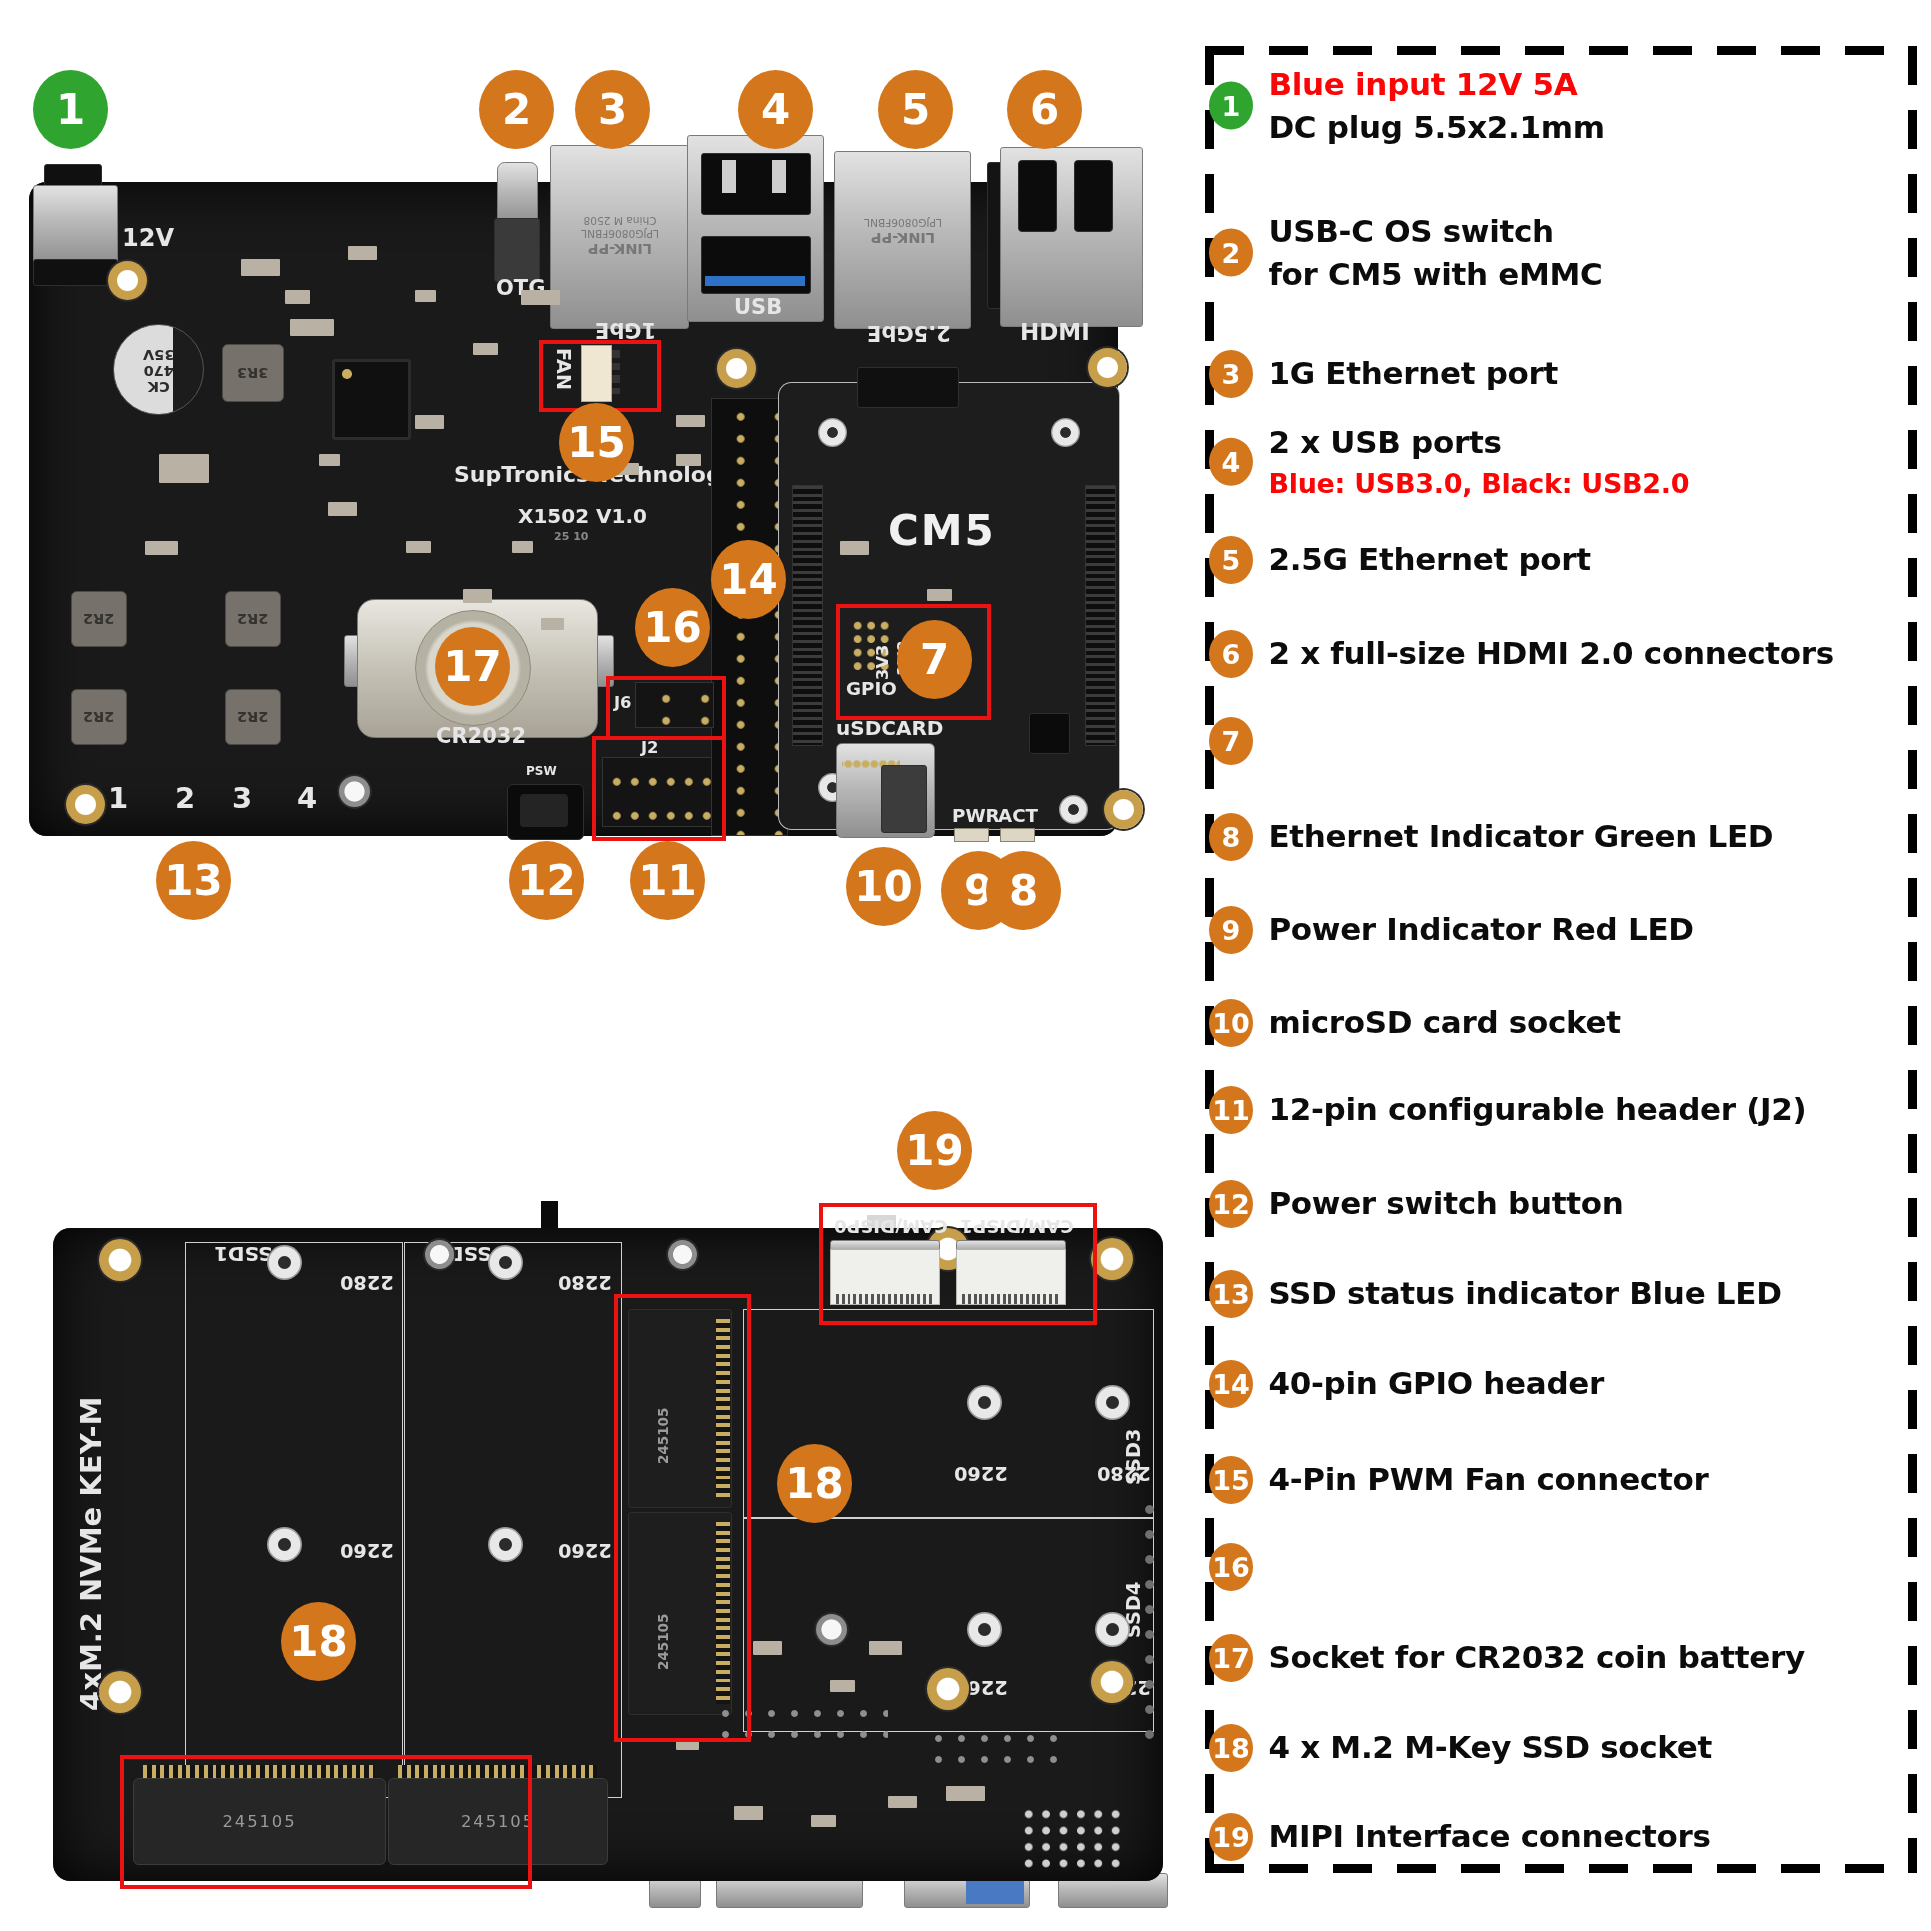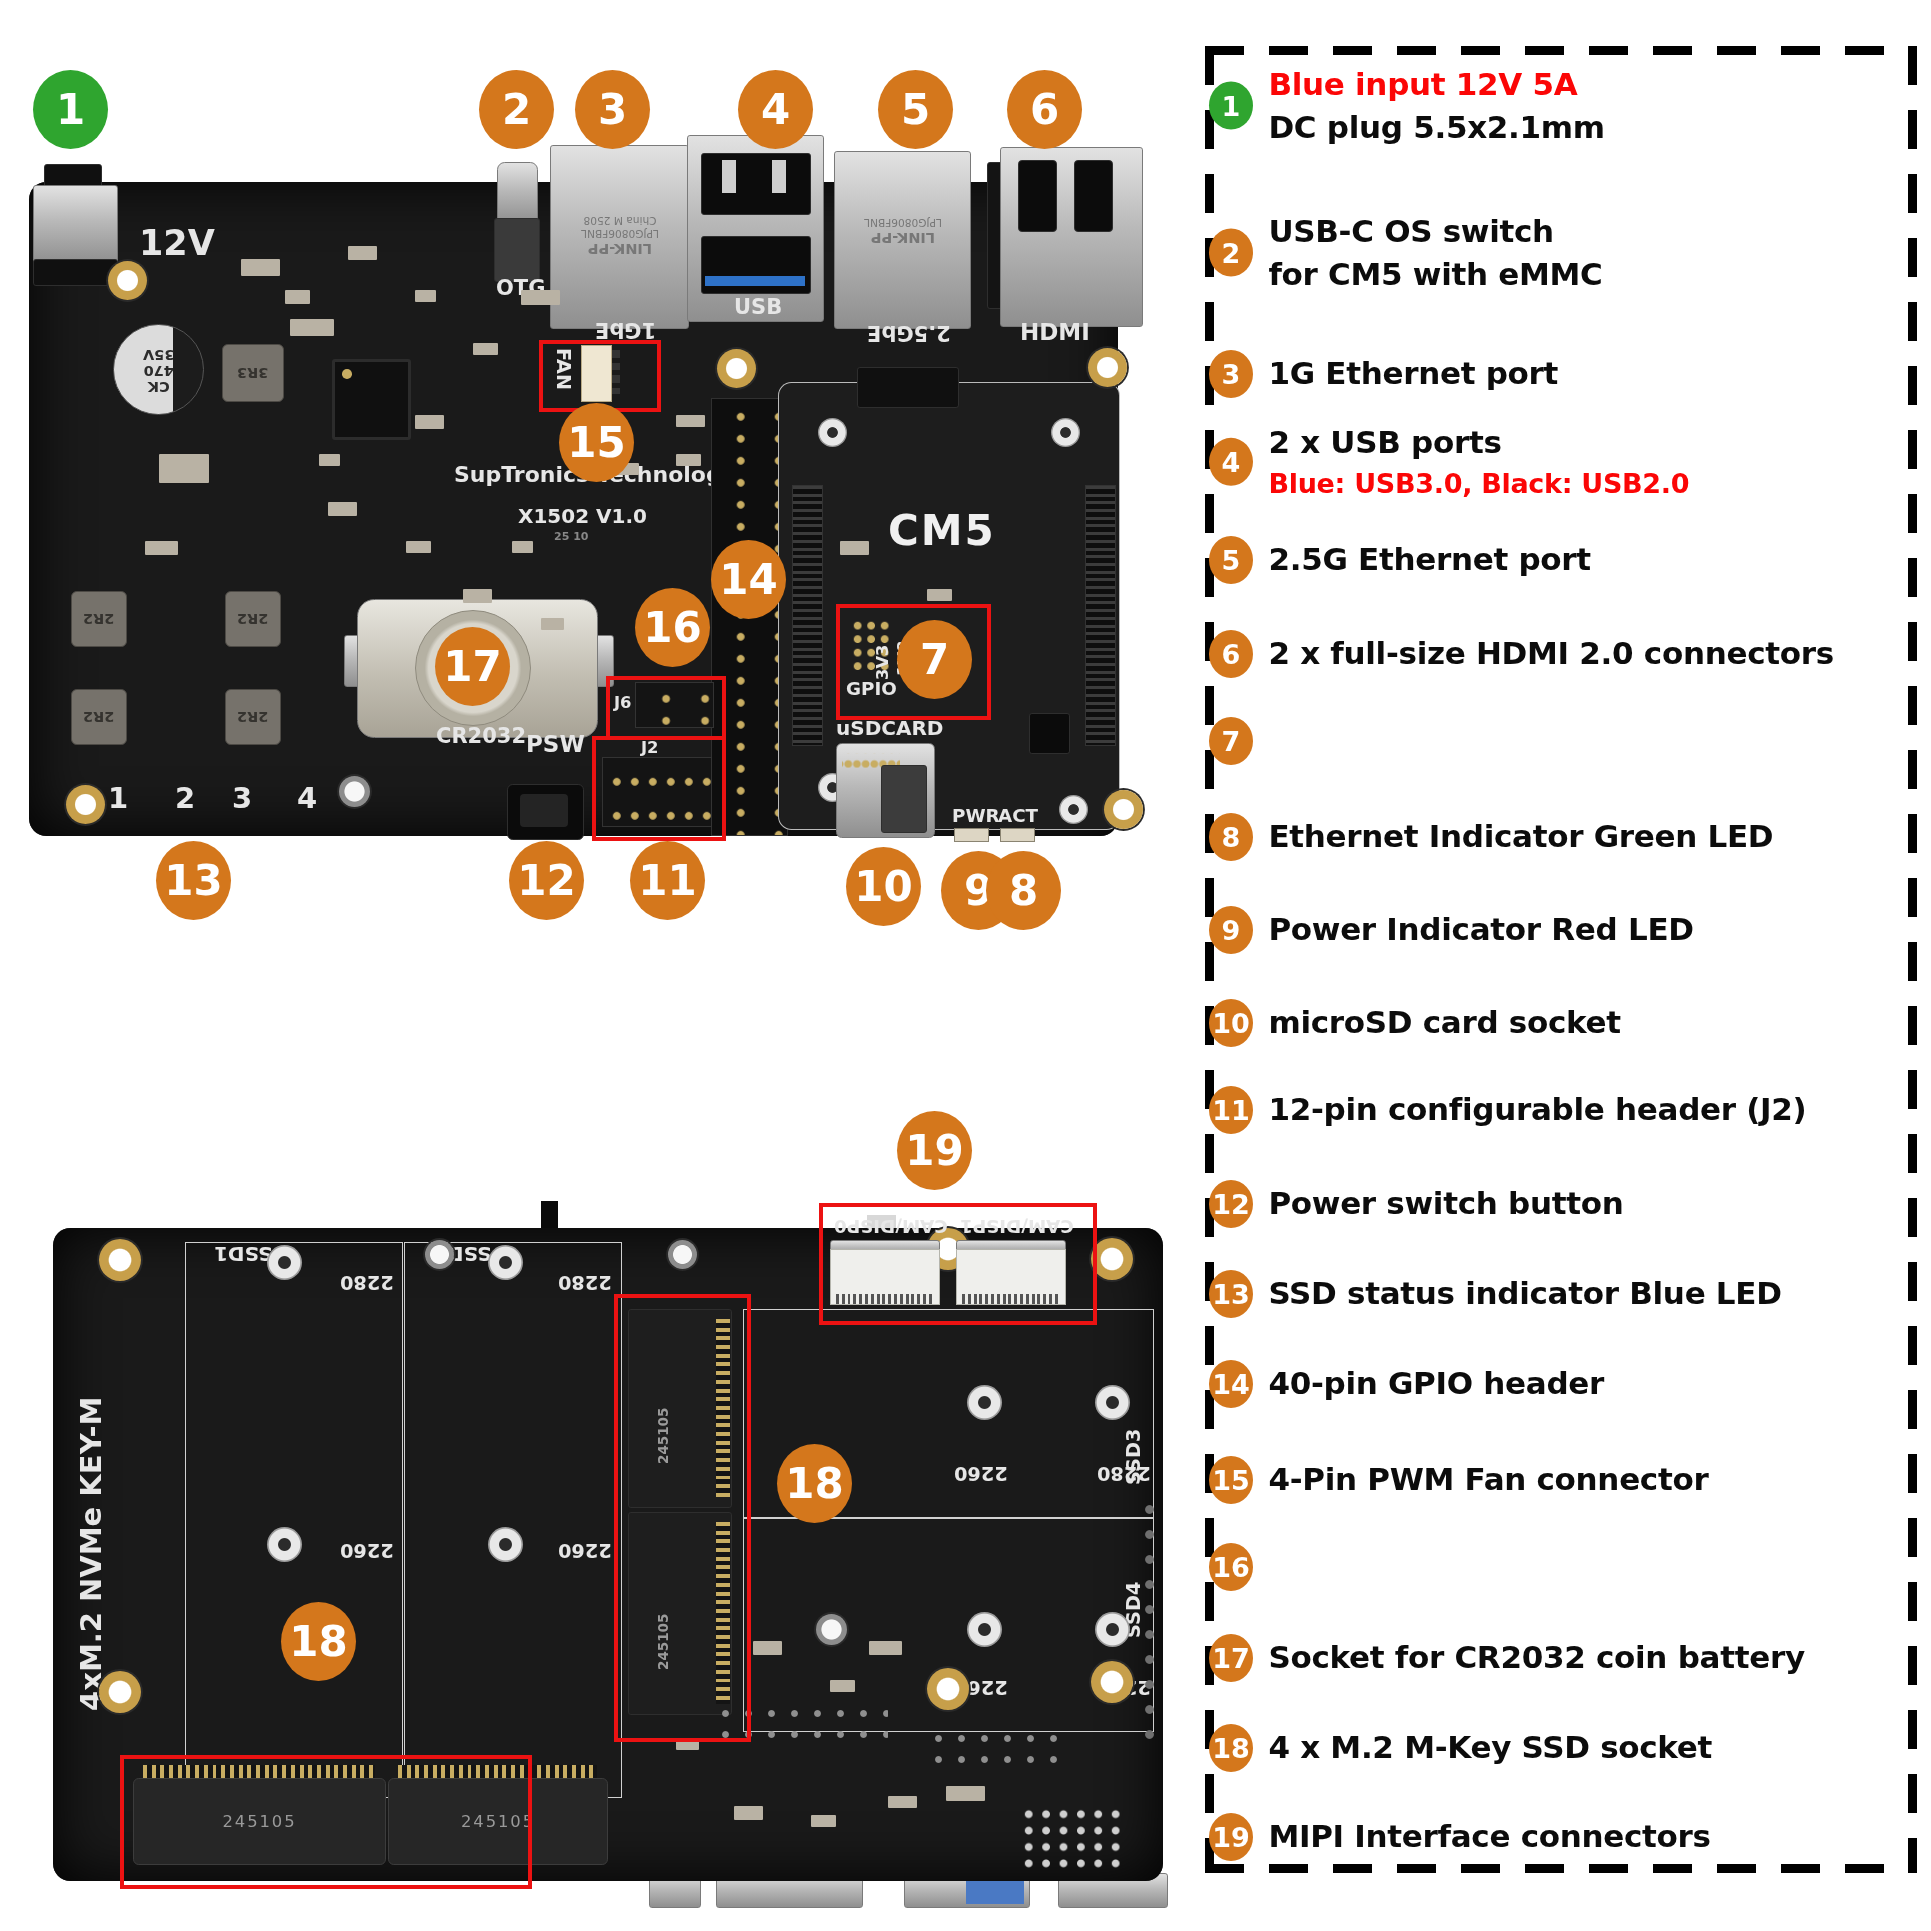--- a/index.html
+++ b/index.html
@@ -37,21 +37,21 @@
 </head>
 <body>
 
 <div id="stage">
 
   <div class="pcb" style="left:29px;top:182px;width:1089px;height:654px;"></div>
 
   <div class="dark" style="left:44px;top:164px;width:56px;height:25px;"></div>
   <div class="metal" style="left:33px;top:185px;width:83px;height:77px;"></div>
   <div class="dark" style="left:33px;top:259px;width:83px;height:25px;"></div>
-  <div class="silk" style="left:122px;top:226px;font-size:35px;margin-left:17px;">12V</div>
+  <div class="silk" style="left:122px;top:226px;font-size:24px;">12V</div>
 
   <div class="abs" style="left:113px;top:324px;width:89px;height:89px;border-radius:50%;background:linear-gradient(90deg,#dcdcdc 0 66%,#1c1c1c 66% 100%);border:1.9px solid #555;display:flex;align-items:center;justify-content:center;">
     <div class="r180" style="color:#2c2c2c;font-size:14.5px;font-weight:bold;text-align:center;line-height:1.1;">
       <div>CK</div>
       <div>470</div>
       <div>35V</div>
     </div>
   </div>
 
   <div class="metal" style="left:497px;top:162px;width:39px;height:60px;border-radius:7.7px 7.7px 1.9px 1.9px;"></div>
@@ -123,21 +123,21 @@
   <div class="silk" style="left:436px;top:726px;font-size:21px;text-align:right;">CR2032</div>
 
   <div class="redbox" style="left:606px;top:676px;width:112px;height:56px;"></div>
   <div class="silk" style="left:614px;top:695px;font-size:16.4px;z-index:41;">J6</div>
   <div class="abs pingrid" style="left:635px;top:682px;width:77px;height:44px;background-color:#141414;border:1px solid #333;background-size:39px 22px;background-position:10.6px 4.8px;z-index:41;"></div>
 
   <div class="redbox" style="left:592px;top:736px;width:126px;height:97px;"></div>
   <div class="silk" style="left:641px;top:740px;font-size:16.4px;z-index:41;">J2</div>
   <div class="abs pingrid" style="left:602px;top:757px;width:108px;height:68px;background-color:#141414;border:1px solid #333;background-size:18px 34px;background-position:4.8px 6.8px;z-index:41;"></div>
 
-  <div class="silk" style="left:526px;top:733px;font-size:23px;">PSW</div>
+  <div class="silk" style="left:526px;top:765px;font-size:12px;">PSW</div>
   <div class="dark" style="left:507px;top:784px;width:75px;height:54px;background:#0b0b0b;border-radius:5.8px;"></div>
   <div class="abs" style="left:520px;top:794px;width:48px;height:33px;background:#242424;border-radius:3.9px;"></div>
 
   <div class="silk" style="left:108px;top:784px;font-size:29px;">1</div>
   <div class="silk" style="left:175px;top:784px;font-size:29px;">2</div>
   <div class="silk" style="left:232px;top:784px;font-size:29px;">3</div>
   <div class="silk" style="left:297px;top:784px;font-size:29px;">4</div>
 
   <div class="abs" style="left:71px;top:591px;width:54px;height:54px;background:#76726b;border:1.9px solid #4d4a45;border-radius:5.8px;display:flex;align-items:center;justify-content:center;">
       <span class="r180" style="font-size:14.5px;font-weight:bold;color:#35332f;">2R2</span>

